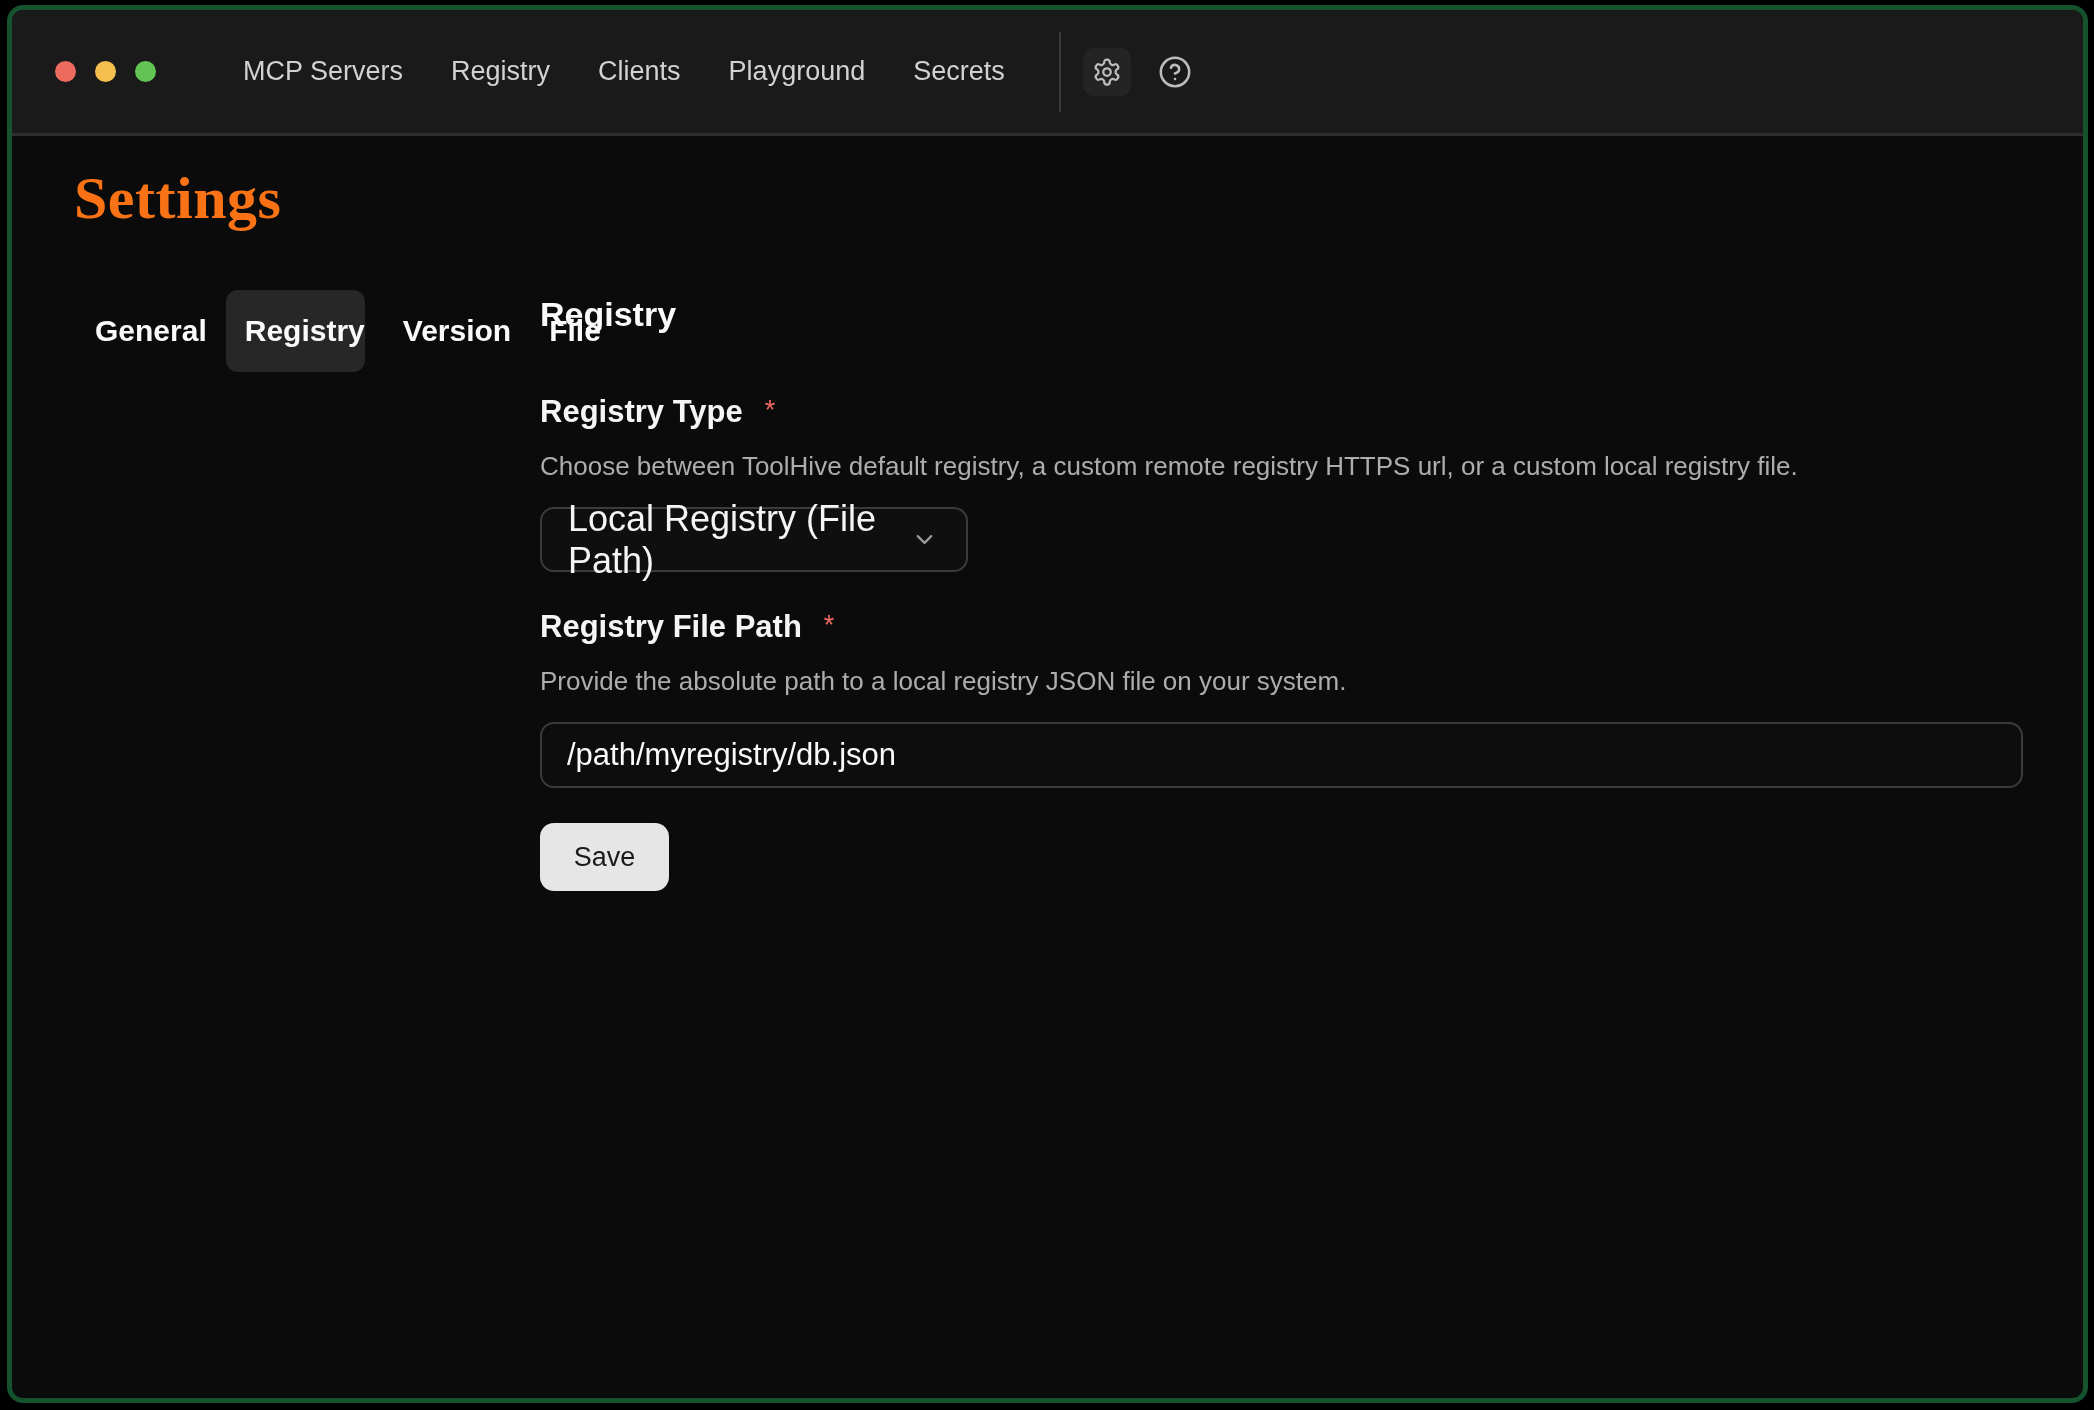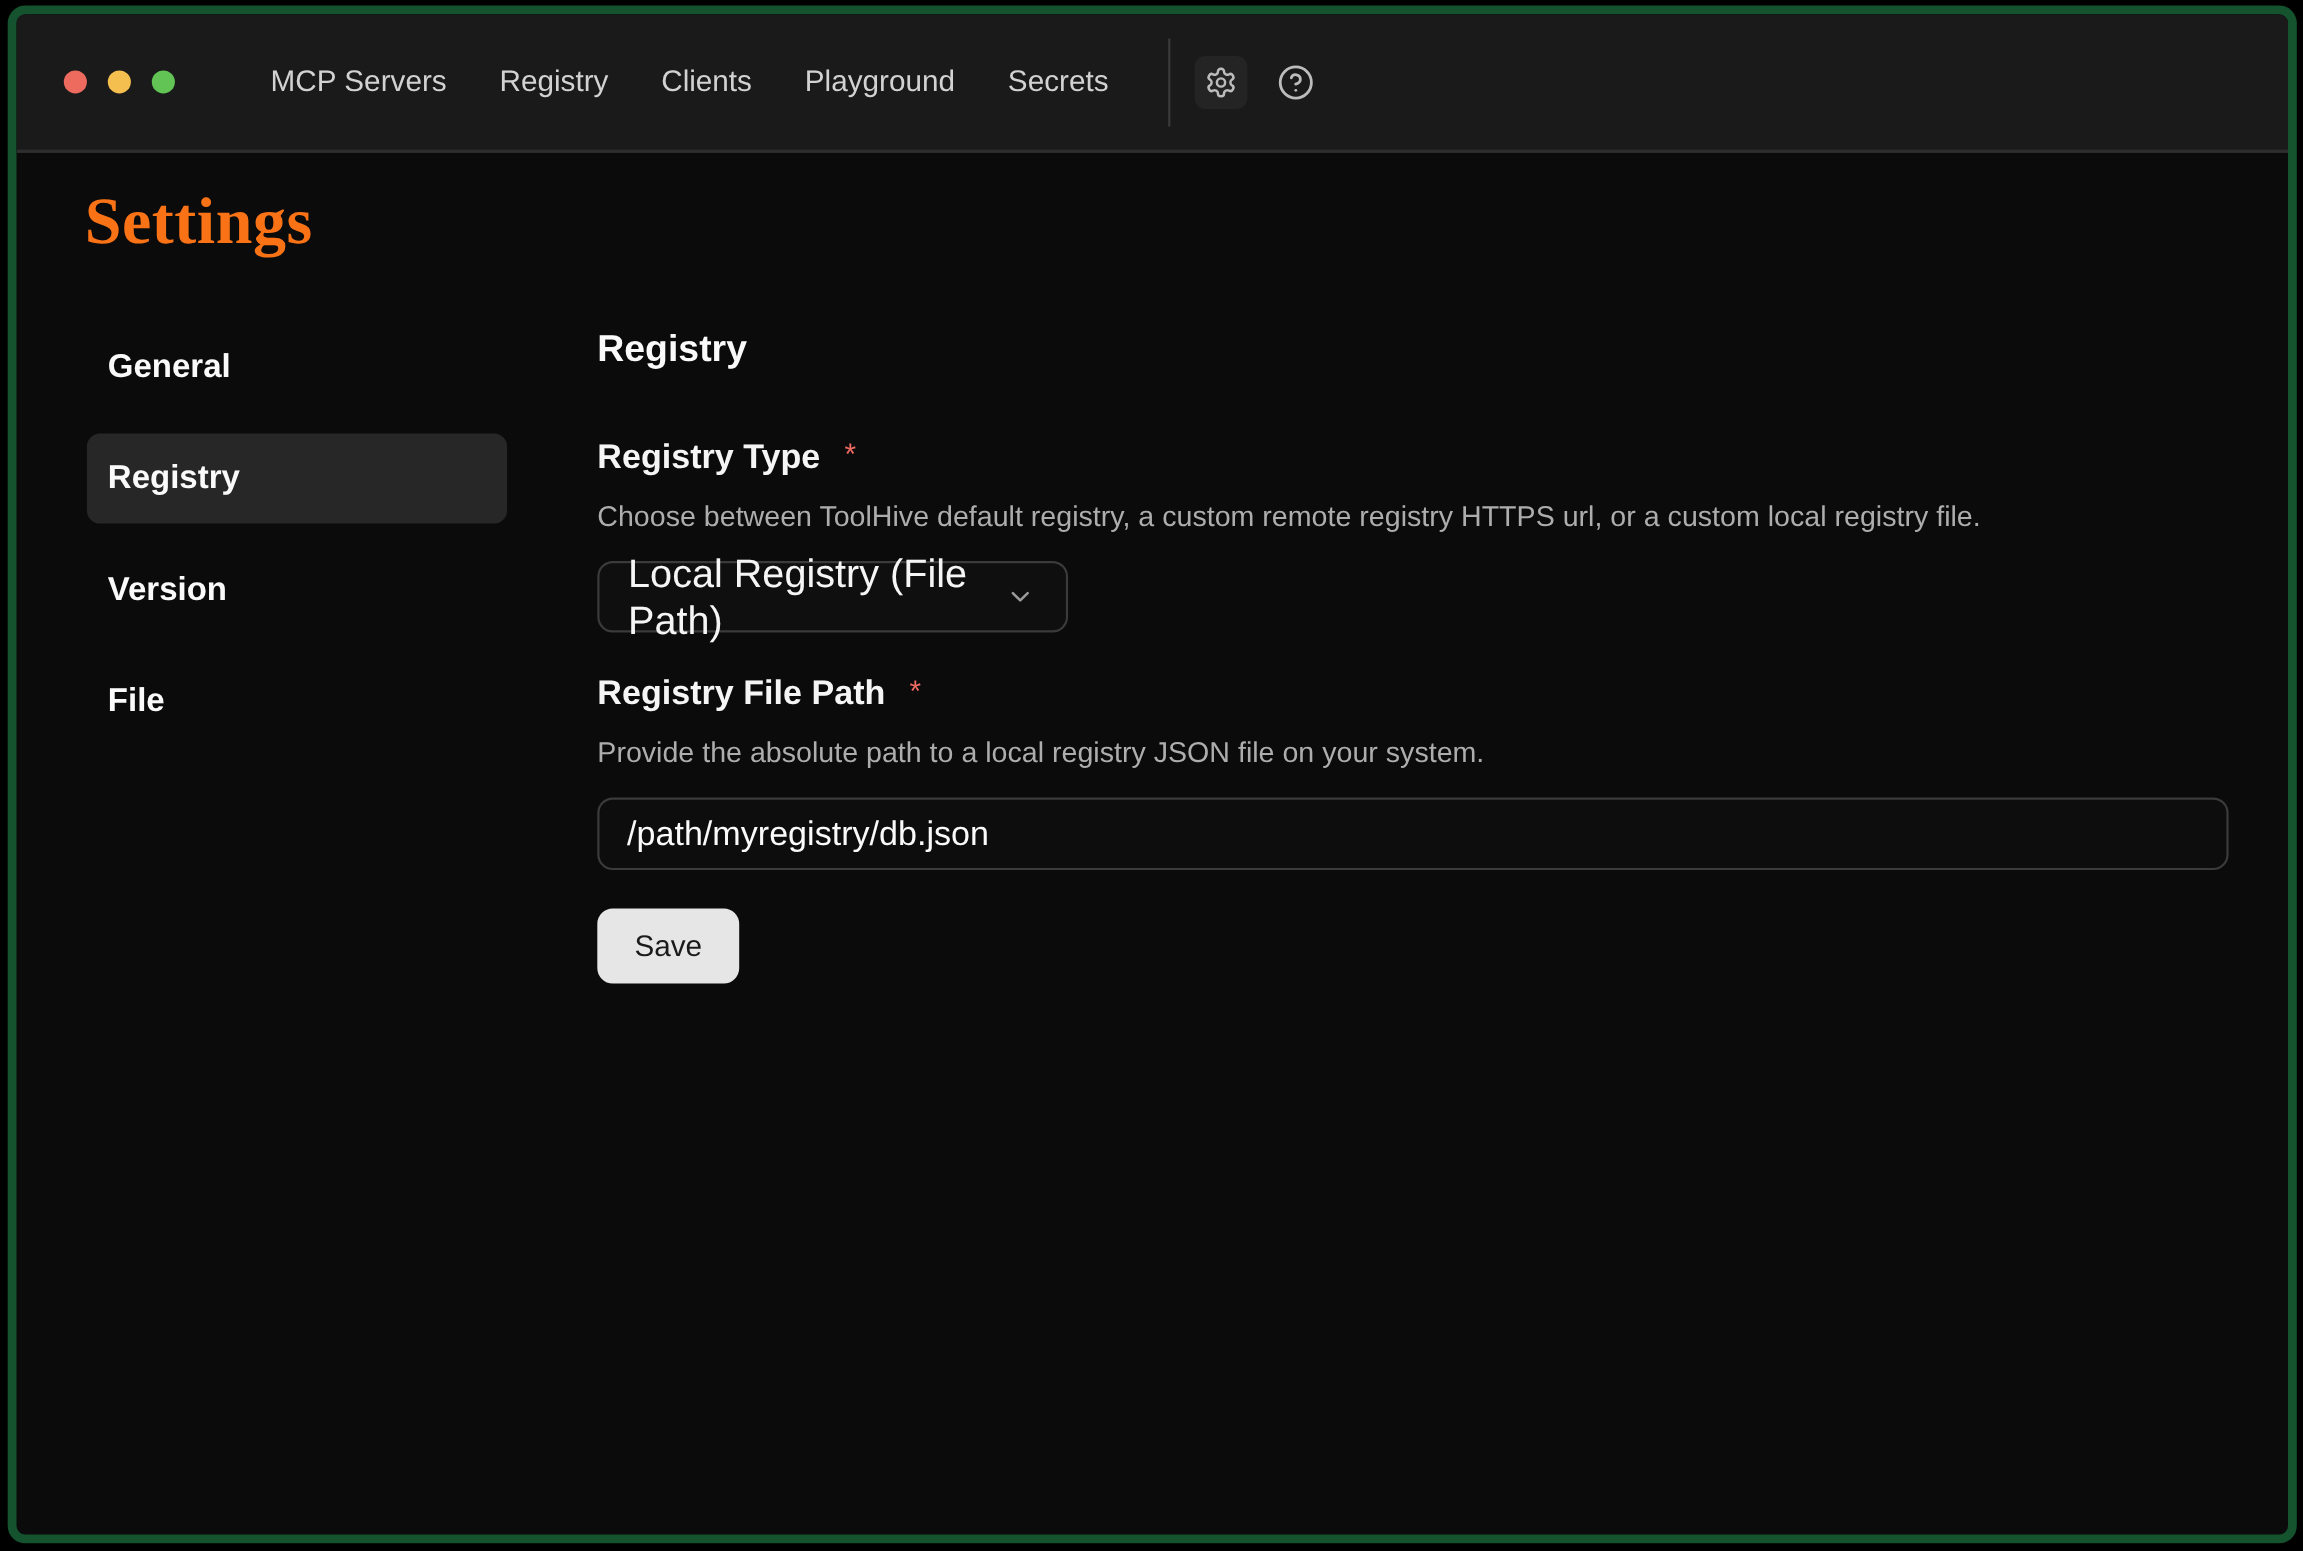--- a/index.html
+++ b/index.html
@@ -1,19 +1,19 @@
 <!DOCTYPE html>
 <html><head>
 <meta charset="utf-8">
 <style>
   * { margin:0; padding:0; box-sizing:border-box; }
   html,body { width:2094px; height:1410px; background:#000; font-family:"Liberation Sans", sans-serif; }
   .window {
     position:absolute; left:7px; top:5px; width:2081px; height:1398px;
-    background:#0b0b0b; border:8px solid #14532d; border-radius:16px; overflow:hidden;
+    background:#0b0b0b; border:5px solid #14532d; border-radius:16px; overflow:hidden;
   }
   
   .titlebar {
     height:126px; background:#1a1a1a; border-bottom:3px solid #2e2e2e;
     display:flex; align-items:center; padding-left:43px;
   }
   .traffic { display:flex; gap:19px; align-items:center; }
   .traffic span { width:21px; height:21px; border-radius:50%; display:inline-block; }
   .nav { display:flex; gap:48px; margin-left:87px; align-items:center; }
   .nav-item { font-size:27px; color:#d2d2d2; cursor:default; white-space:nowrap; }
@@ -24,21 +24,21 @@
   }
   .icon-btn.active-bg { background:#242424; margin-left:22px; }
   .icon-btn.plain { margin-left:20px; }
   
   .content { position:absolute; left:0; top:131px; right:0; bottom:0; }
   .page-title {
     margin:21px 0 0 62px; font-size:60px; line-height:72px; font-weight:700; color:#f97316;
     letter-spacing:0.5px;
     font-family:Liberation Serif, serif;
   }
-  .sidebar { position:absolute; left:64px; top:149px; width:382px; display:flex; flex-direction:column; gap:19px; }
+  .sidebar { position:absolute; left:64px; top:149px; width:382px; display:flex; flex-direction:row; gap:19px; }
   .side-item {
     height:82px; border-radius:12px; display:flex; align-items:center; padding-left:19px;
     font-size:30px; font-weight:600; color:#fafafa; cursor:default;
   }
   .side-item.selected { background:#272727; }
   .main { position:absolute; left:528px; top:153px; width:1483px; }
   .section-heading { font-size:34px; line-height:41px; font-weight:700; color:#fafafa; margin-bottom:60px; }
   .field-label-row { display:flex; align-items:flex-start; margin-bottom:21px; }
   .field-label { font-size:31px; line-height:34px; font-weight:600; color:#f5f5f5; }
   .required { font-size:27px; color:#ef6a63; margin-left:22px; line-height:30px; }

